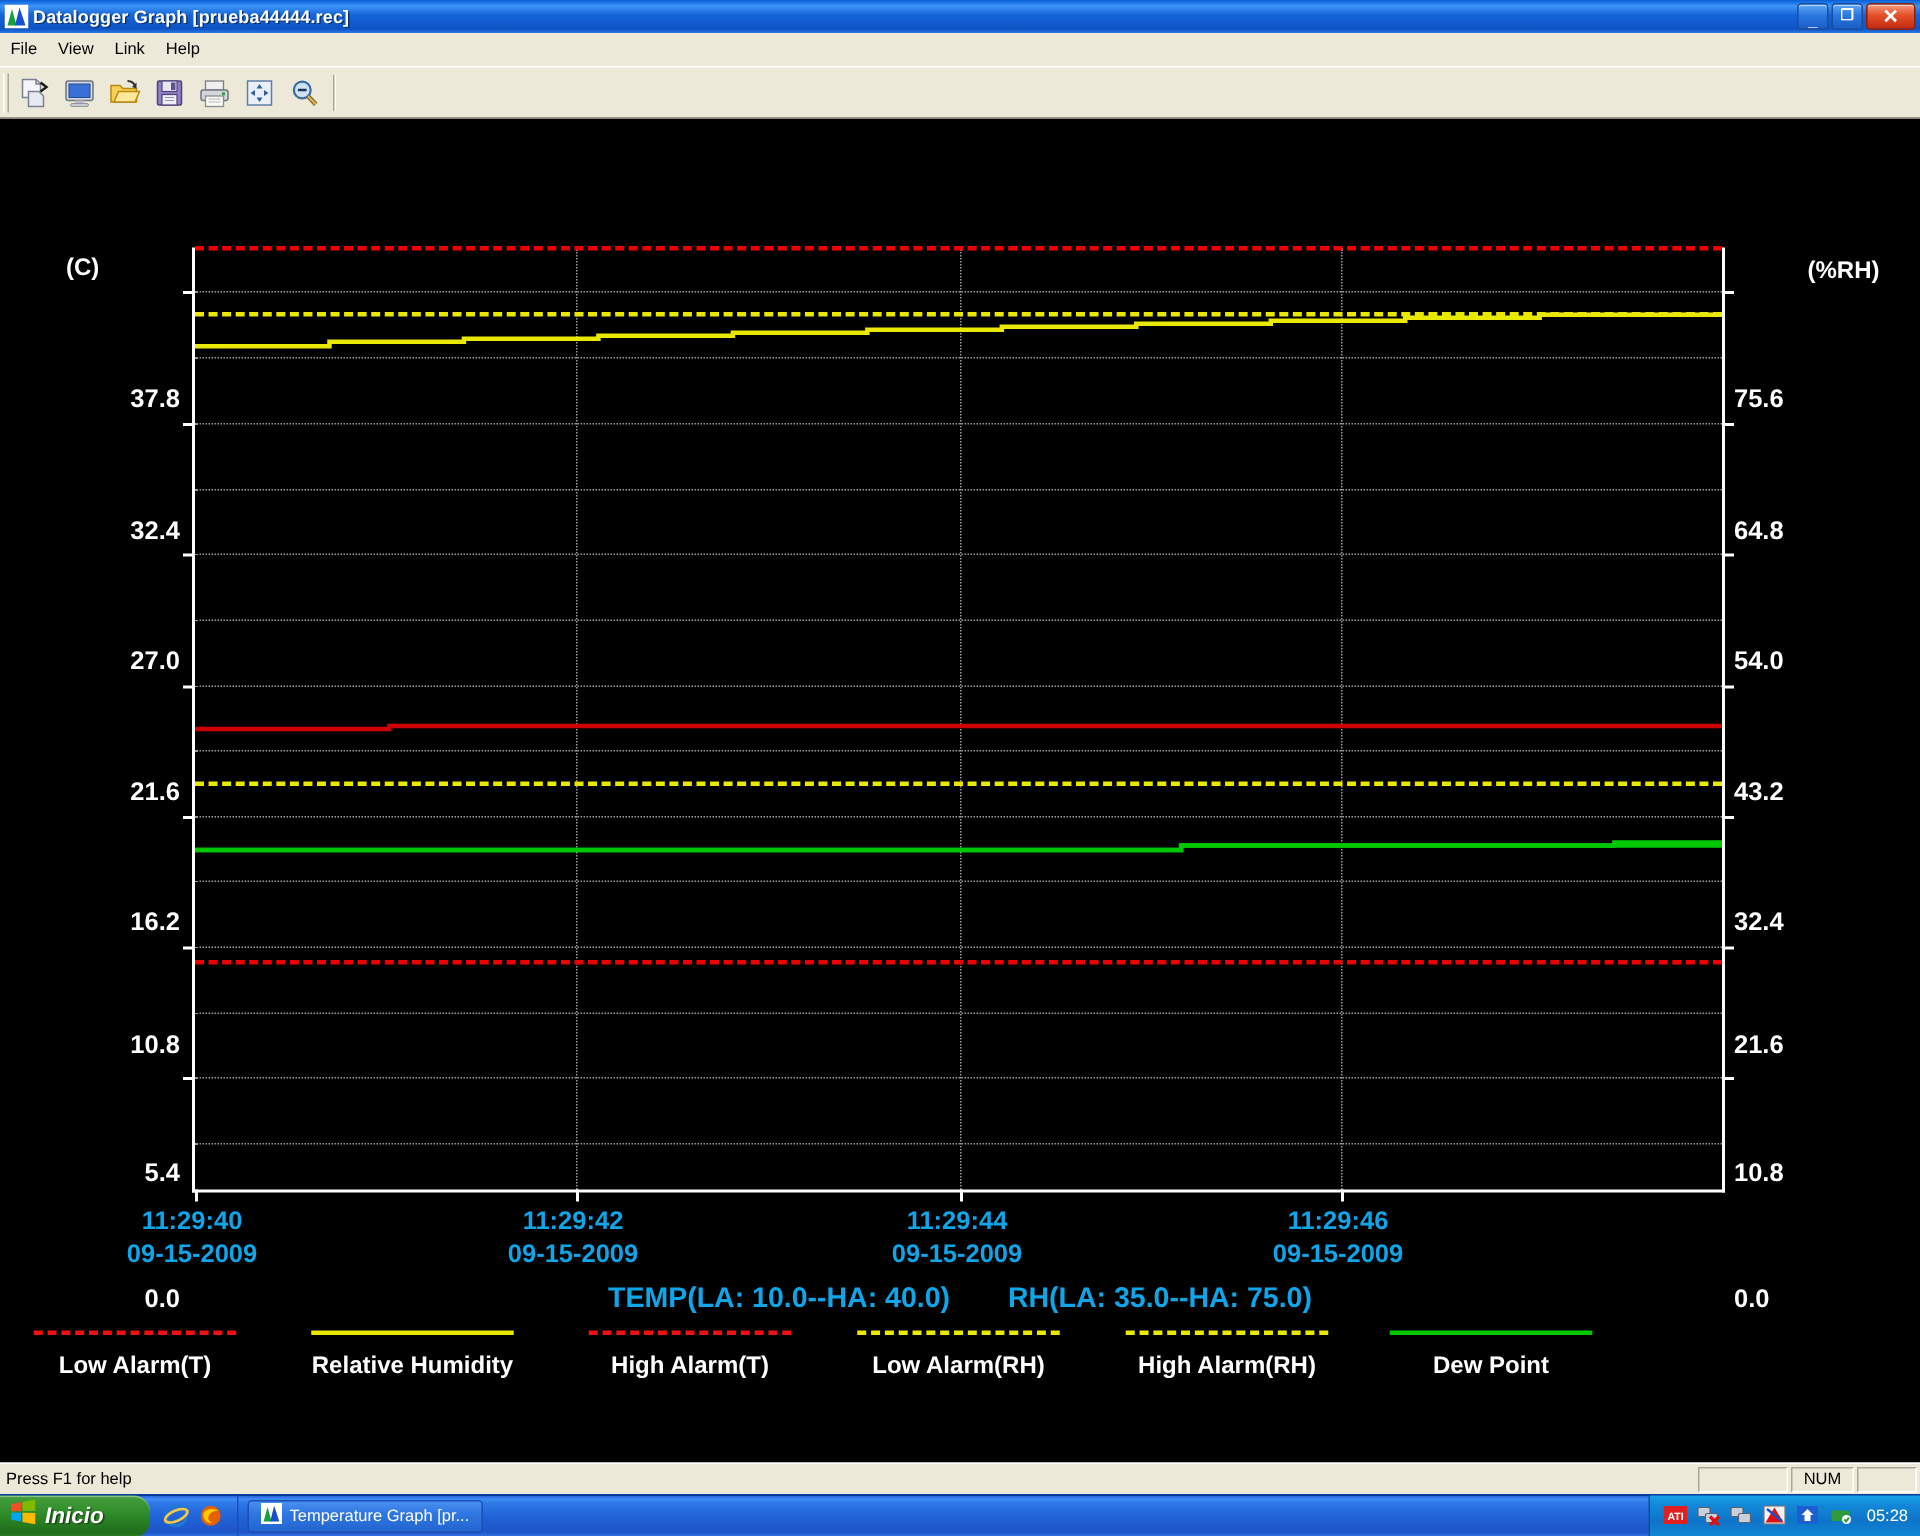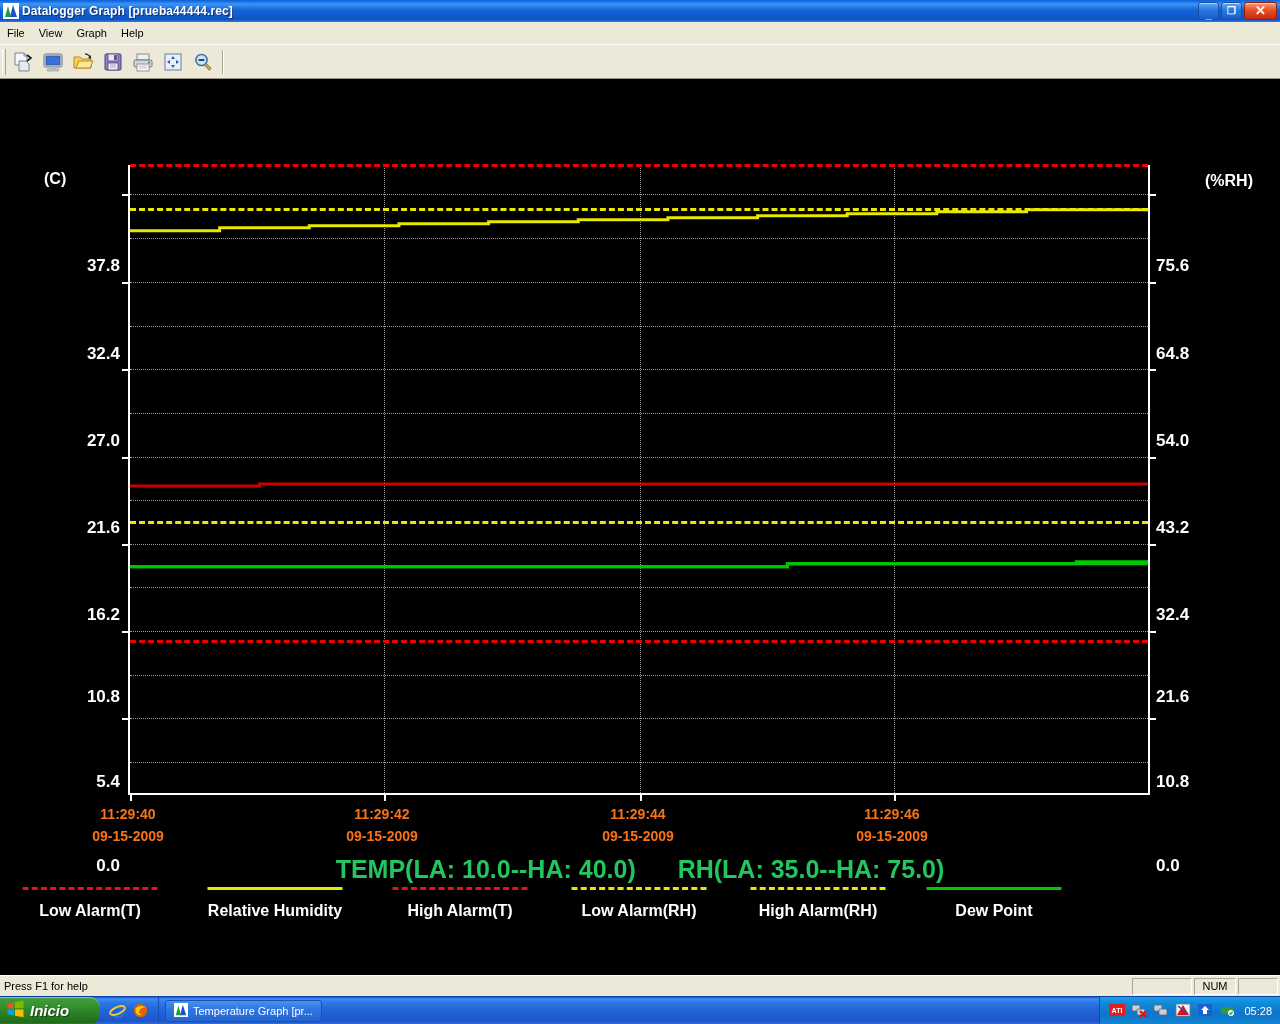--- a/index.html
+++ b/index.html
@@ -127,35 +127,35 @@
   }
   .ylabR {
     position: absolute; text-align: left; color: #fff;
     font-size: 17px; font-weight: bold; white-space: nowrap;
   }
   .unitlab {
     position: absolute; color: #fff; font-size: 16px; font-weight: bold;
     white-space: nowrap;
   }
   .xlab {
-    position: absolute; text-align: center; color: #f97316;
-    font-size: 14px; font-weight: bold; white-space: nowrap;
+    position: absolute; text-align: center; color: #0ea5e9;
+    font-size: 17px; font-weight: bold; white-space: nowrap;
     line-height: 22px;
   }
 
   
   .series { position: absolute; left: 0; top: 0; width: 100%; height: 100%; }
   .hline { position: absolute; left: 0; right: 0; height: 0; }
   .dot-red     { border-top: 3px dashed #ee0000; }
   .dot-yellow  { border-top: 3px dashed #e8e800; }
 
   #alarmline {
     position: absolute; left: 0; top: 775px; width: 1280px;
-    text-align: center; color: #22c55e;
-    font-size: 25px; font-weight: bold; white-space: nowrap;
+    text-align: center; color: #0ea5e9;
+    font-size: 19px; font-weight: bold; white-space: nowrap;
   }
   #alarmline span { display: inline-block; }
   #alarmline .gap { width: 28px; }
 
   
   #legend {
     position: absolute; left: 0; top: 800px; width: 1280px; height: 50px;
     display: flex;
   }
   .lg-item {
@@ -249,21 +249,21 @@
     <span class="glyph">❐</span>
   </span>
   <span class="winbtn close">
     <span class="glyph">✕</span>
   </span>
 </div>
 
 <div id="menubar">
   <span class="mi">File</span>
   <span class="mi">View</span>
-  <span class="mi">Graph</span>
+  <span class="mi">Link</span>
   <span class="mi">Help</span>
 </div>
 
 <div id="toolbar">
   <span class="tgrip"></span>
 
   <span class="tbtn">
     <svg width="22" height="22" viewBox="0 0 22 22">
       <polygon points="3,2 12,2 15,5 15,14 3,14" fill="#f4f6fb" stroke="#7a8294" stroke-width="1"></polygon>
       <polyline points="12,2 12,5 15,5" fill="none" stroke="#7a8294" stroke-width="1"></polyline>

